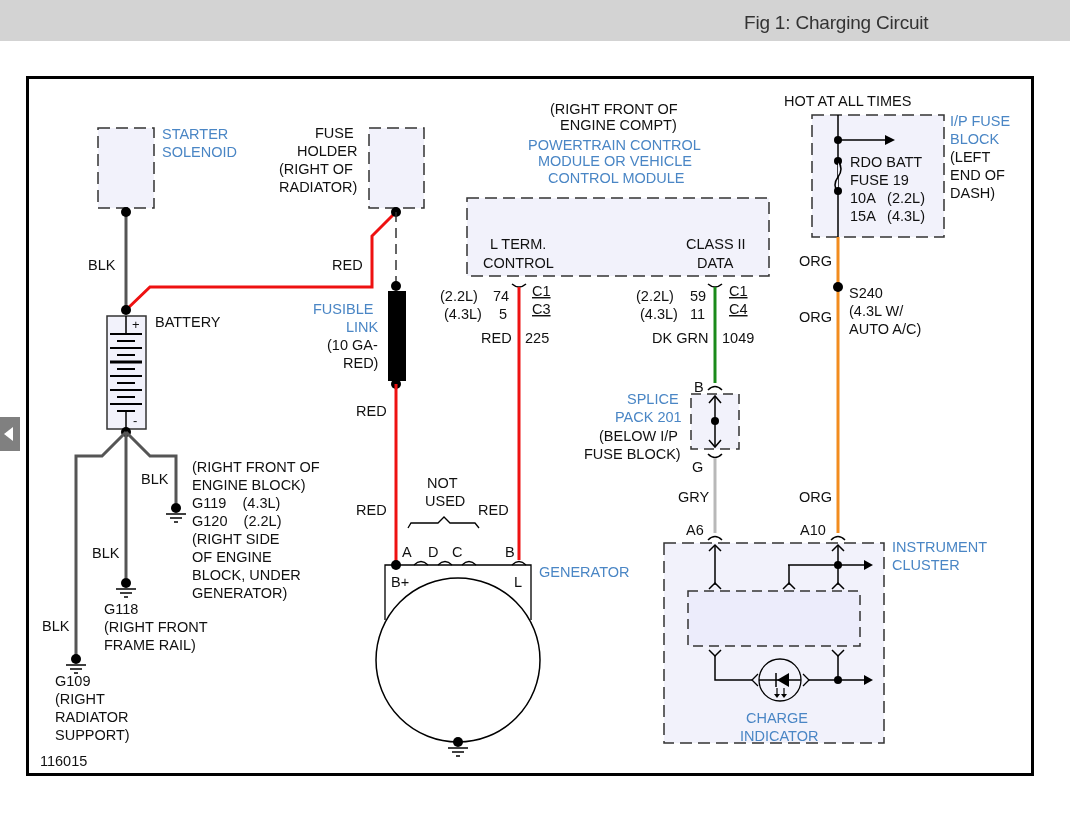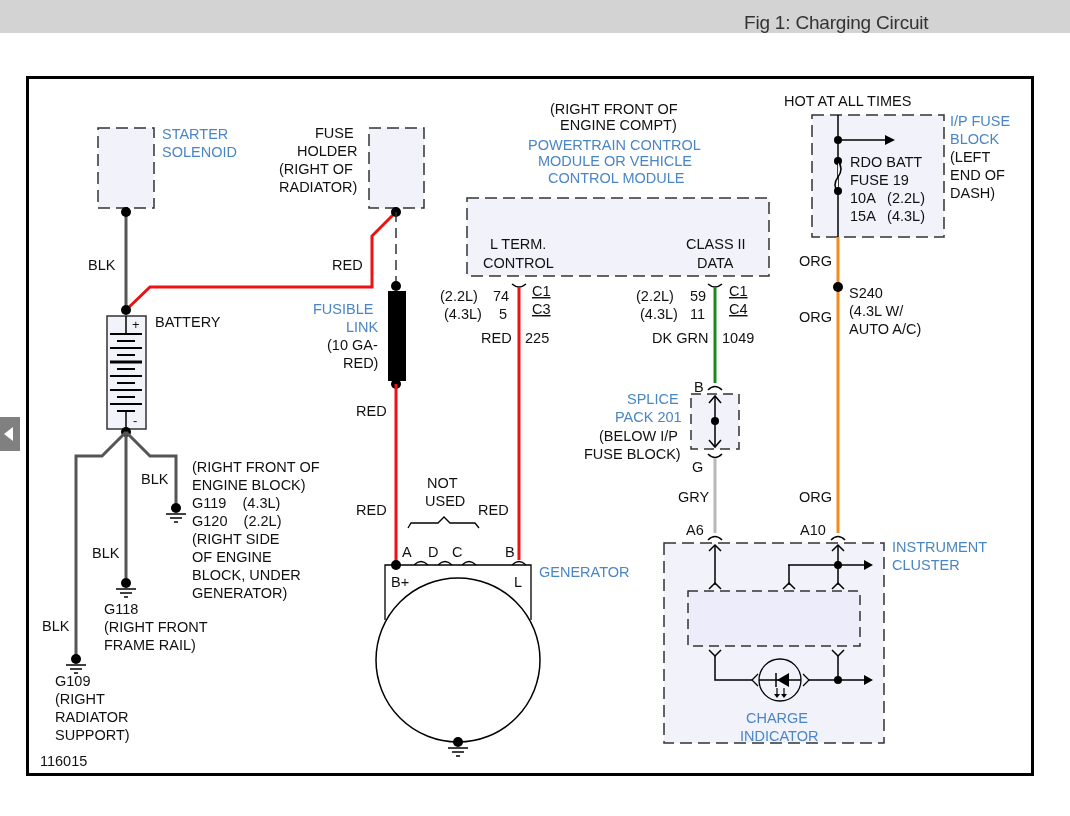--- a/index.html
+++ b/index.html
@@ -1,17 +1,17 @@
 <!DOCTYPE html>
 <html><head>
 <meta charset="utf-8">
 <style>
   html, body { margin:0; padding:0; }
   body { width:1070px; height:816px; position:relative; background:#ffffff; font-family:"Liberation Sans", sans-serif; overflow:hidden; }
-  .topbar { position:absolute; left:0; top:0; width:1070px; height:33px; background:#d3d3d3; }
+  .topbar { position:absolute; left:0; top:0; width:1070px; height:41px; background:#d3d3d3; }
   .fig-title { position:absolute; left:744px; top:12px; font-family:"Liberation Sans", sans-serif; font-size:19px; color:#333; letter-spacing:-0.2px; }
   .prev-btn { position:absolute; left:0; top:417px; width:20px; height:34px; background:#808080; cursor:pointer; }
   .prev-btn::after { content:""; position:absolute; left:4px; top:10px; border-top:7px solid transparent; border-bottom:7px solid transparent; border-right:9px solid #fff; }
   .frame { position:absolute; left:26px; top:76px; width:1008px; height:700px; border:3px solid #000; box-sizing:border-box; }
   svg.diag { position:absolute; left:0; top:0; }
   svg text { font-family:"Liberation Sans", sans-serif; font-size:14.5px; fill:#111; }
   svg text.blue { fill:#4a86c5; }
 </style>
 </head>
 <body>

